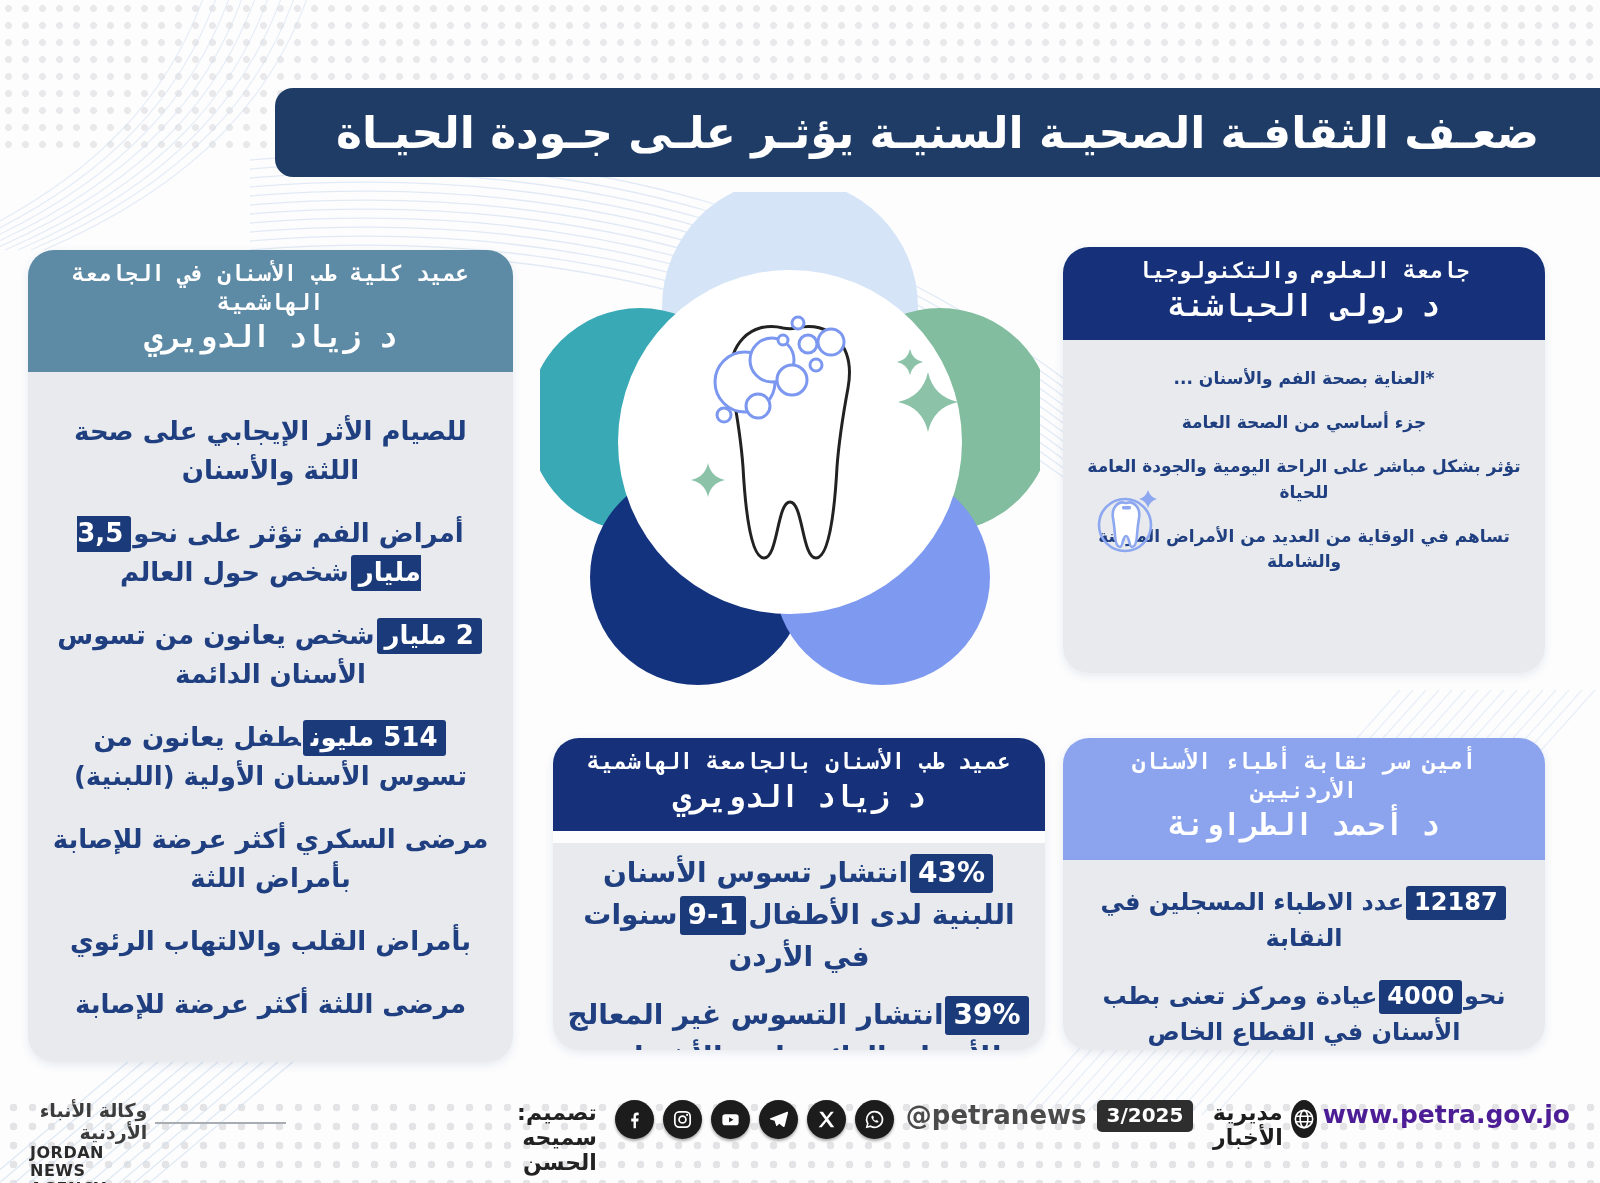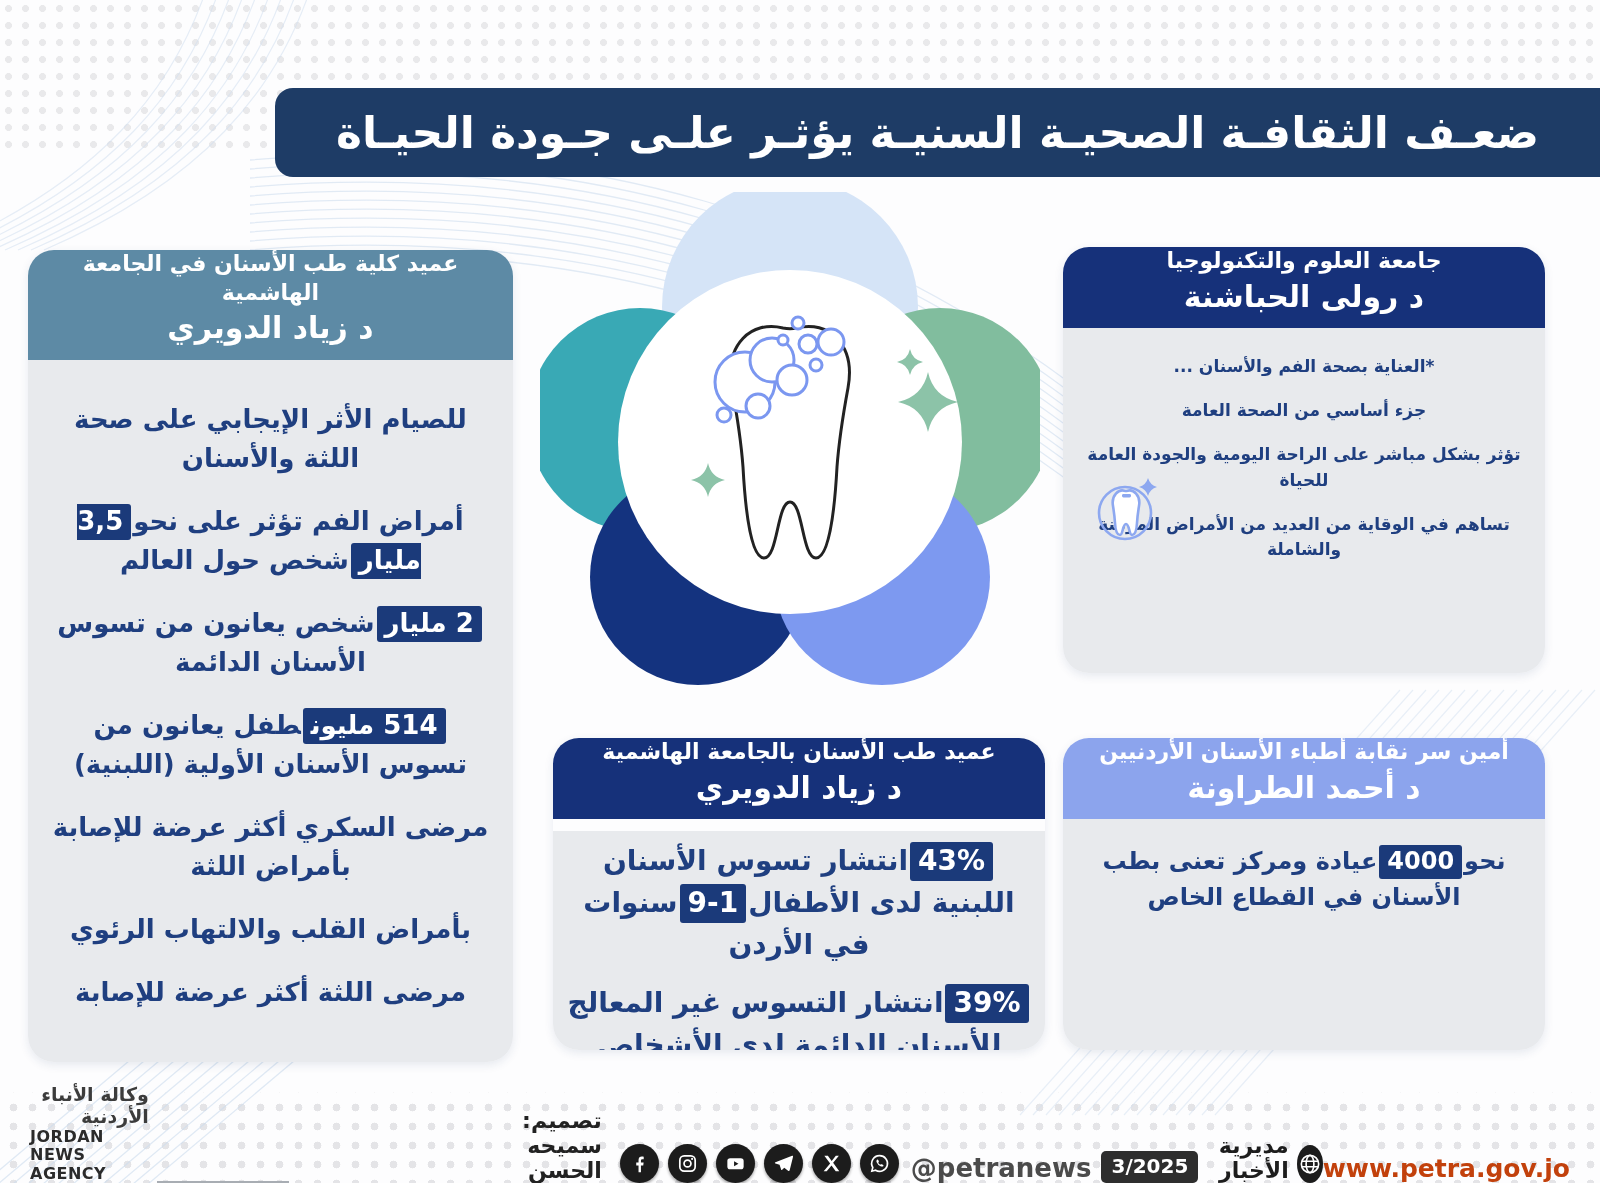--- a/index.html
+++ b/index.html
@@ -15,21 +15,21 @@
     background-size:19px 19px;background-position:4px 6px;}
   .deco{position:absolute;left:0;top:0;}
   
   .banner{position:absolute;left:275px;top:88px;width:1325px;height:89px;
     background:#1e3c66;border-radius:18px 0 0 18px;display:flex;
     align-items:center;justify-content:center;}
   .banner h1{margin:0;color:#fff;font-size:44px;font-weight:bold;line-height:1;}
   
   .panel{position:absolute;border-radius:26px;overflow:hidden;
     box-shadow:0 3px 10px rgba(30,60,110,.10);display:flex;flex-direction:column;}
-  .panel-header{text-align:center;color:#fff;padding:0 12px 13px;}
+  .panel-header{text-align:center;color:#fff;padding:12px 12px 13px;font-family:Liberation Mono, monospace;}
   .ph1{font-size:22px;font-weight:600;line-height:1.3;}
   .ph2{font-size:30px;font-weight:bold;line-height:1.25;margin-top:2px;}
   .panel-body{flex:1;background:#e8eaed;color:#1f3f80;font-weight:bold;
     text-align:center;}
   .panel-body p{margin:0 0 24px 0;}
   .hl{background:#1b3a7a;color:#fff;padding:2px 8px 4px;border-radius:3px;
     margin:0 2px;}
   .left-panel{left:28px;top:250px;width:485px;height:812px;}
   .left-panel .panel-header{background:#5d8aa5;}
   .left-panel .panel-body{font-size:26px;line-height:1.5;padding:40px 20px 24px;}
@@ -44,39 +44,39 @@
   .center-panel .panel-body{font-size:28px;line-height:1.5;padding:9px 14px 12px;}
   .center-panel .panel-body p{margin:0 0 16px 0;}
   .br-panel{left:1063px;top:738px;width:482px;height:312px;}
   .br-panel .panel-header{background:#8ca4ed;}
   .br-panel .panel-body{font-size:24px;line-height:1.5;padding:24px 16px 12px;}
   .br-panel .panel-body p{margin:0 0 22px 0;}
   
   .center-art{position:absolute;left:540px;top:192px;}
   
   .footer{position:absolute;left:0;top:1100px;width:1600px;height:83px;
-    display:flex;align-items:flex-end;padding:0 30px;box-sizing:border-box;}
+    display:flex;align-items:flex-start;padding:0 30px;box-sizing:border-box;}
   .agency{display:flex;flex-direction:column;align-items:flex-end;line-height:1.15;}
   .agency-ar{font-size:19px;font-weight:bold;color:#3c3c3c;}
   .agency-en{font-size:16px;font-weight:bold;color:#2b2b2b;letter-spacing:.5px;}
   .rule{width:242px;height:2px;background:#a8adb3;margin:22px 8px 0 8px;}
   .design{font-size:22px;font-weight:bold;color:#222;margin-left:172px;}
   .socials{display:flex;gap:9px;margin-left:18px;}
   .sicon{width:39px;height:39px;border-radius:50%;background:#1c1c1c;
     display:flex;align-items:center;justify-content:center;
     box-shadow:0 2px 3px rgba(0,0,0,.35);}
   .sicon svg{width:23px;height:23px;}
   .handle{font-size:26px;font-weight:600;color:#4b4b4b;margin-left:12px;}
   .badge{background:#2e2e2e;color:#fff;font-size:20px;font-weight:bold;
     padding:3px 10px 5px;border-radius:5px;margin-left:10px;}
   .directorate{font-size:22px;font-weight:bold;color:#1d1d1d;margin-left:10px;}
   .globe{width:38px;height:38px;border-radius:50%;background:#1c1c1c;
     display:flex;align-items:center;justify-content:center;margin-left:8px;}
   .globe svg{width:26px;height:26px;}
-  .website{font-size:25px;font-weight:600;color:#c2410c;}
+  .website{font-size:25px;font-weight:600;color:#4c1d95;margin-left:6px;}
 </style>
 </head>
 <body>
 
 <div class="canvas">
 
   <div class="dots top-dots"></div>
   <div class="dots footer-dots"></div>
 
   <svg class="deco" width="1600" height="1183" viewBox="0 0 1600 1183">
@@ -228,20 +228,21 @@
       <p><span class="hl">39%</span><span>انتشار التسوس غير المعالج للأسنان الدائمة لدى الأشخاص فوق</span><span class="hl">5</span><span>سنوات</span></p>
     </div>
   </section>
 
   <section class="panel br-panel">
     <div class="panel-header" dir="rtl">
       <div class="ph1">أمين سر نقابة أطباء الأسنان الأردنيين</div>
       <div class="ph2">د أحمد الطراونة</div>
     </div>
     <div class="panel-body" dir="rtl">
+      <p><span class="hl">12187</span><span>عدد الاطباء  المسجلين في النقابة</span></p>
       <p><span>نحو</span><span class="hl">4000</span><span>عيادة ومركز تعنى بطب الأسنان في القطاع الخاص</span></p>
     </div>
   </section>
 
   <footer class="footer">
     <div class="agency">
       <span class="agency-ar" dir="rtl">وكالة الأنباء الأردنية</span>
       <span class="agency-en">JORDAN NEWS AGENCY</span>
     </div>
     <div class="rule"></div>

